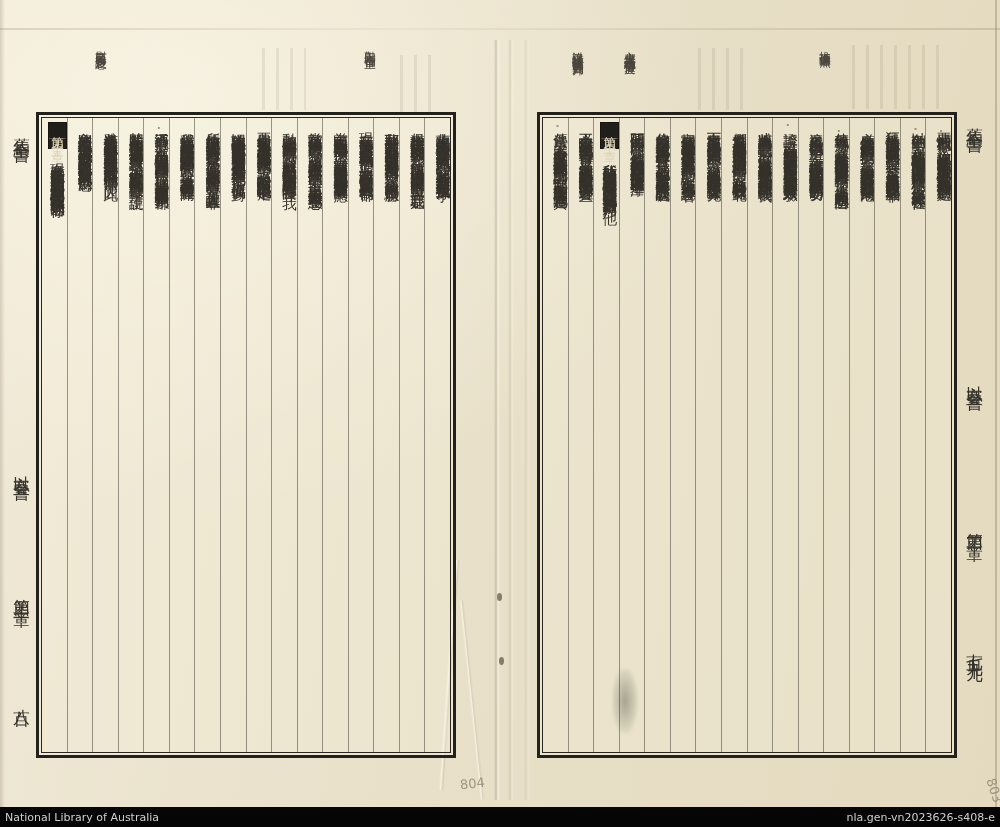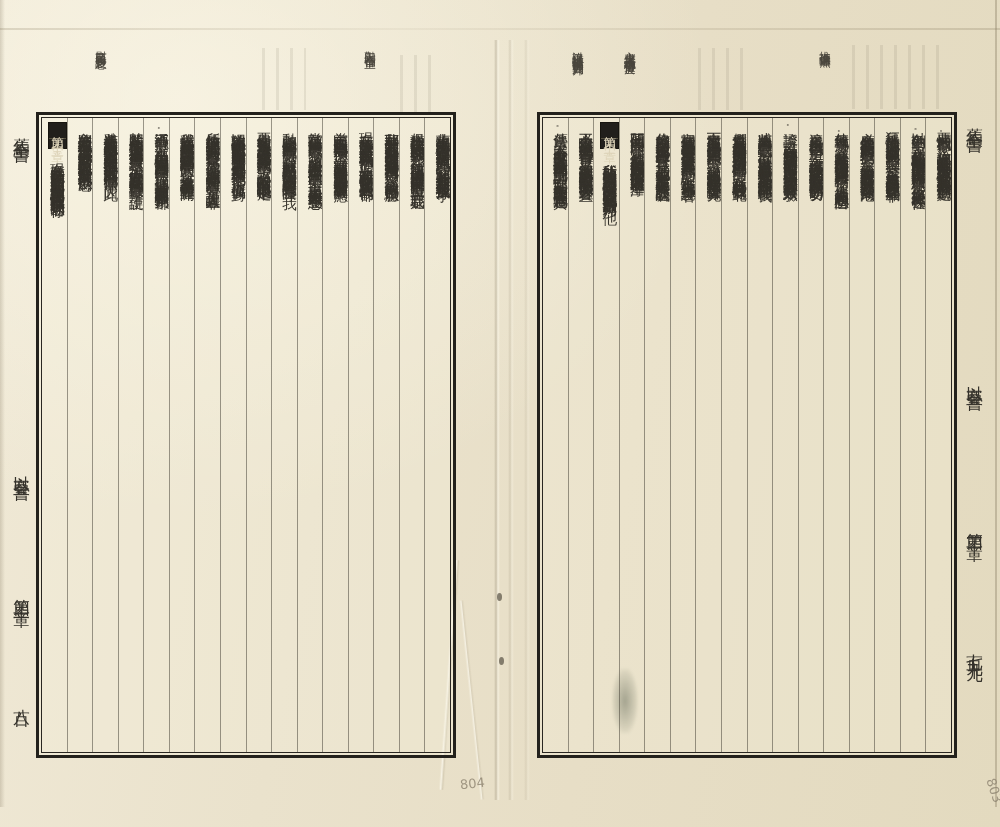--- a/index.html
+++ b/index.html
@@ -143,19 +143,23 @@
   <div class="mlabel" style="left:963px;top:640px;">七百九十九</div>
 
   <div class="mlabel" style="left:10px;top:124px;">舊約全書</div>
   <div class="mlabel" style="left:10px;top:462px;">以賽亞書</div>
   <div class="mlabel" style="left:10px;top:586px;">第四十二章</div>
   <div class="mlabel" style="left:10px;top:696px;">八百</div>
 
   <div class="pencil" style="left: 460px; top: 776px; transform: rotate(-6deg);">804</div>
   <div class="pencil" style="left: 982px; top: 783px; transform: rotate(72deg);">803</div>
 
+  <div class="nla-bar">
+    <span>National Library of Australia</span>
+    <span>nla.gen-vn2023626-s408-e</span>
+  </div>
 
 <div class="annot" style="right: 168px;">推論偶像虛無</div>
     <div class="annot" style="right: 363px;">主之僕人甚謙遜恆心傳道於世</div>
     <div class="annot" style="right: 415px;">許以保護扶持使爲中保普照列邦</div>
     <div class="annot" style="right: 623px;">勸人因福音信主</div>
     <div class="annot" style="right: 892px;">慰藉己民許之多恩</div>
   </div>
 
 </body></html>

